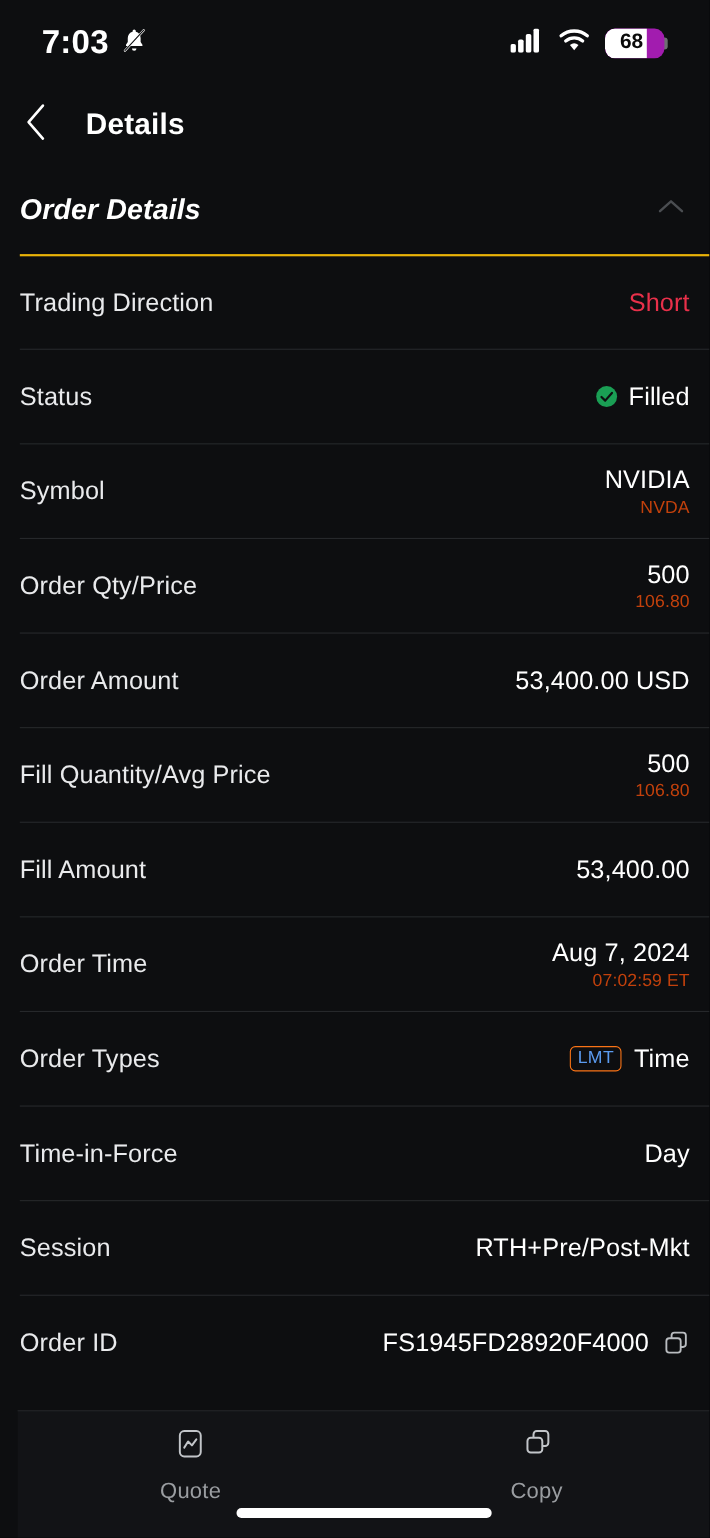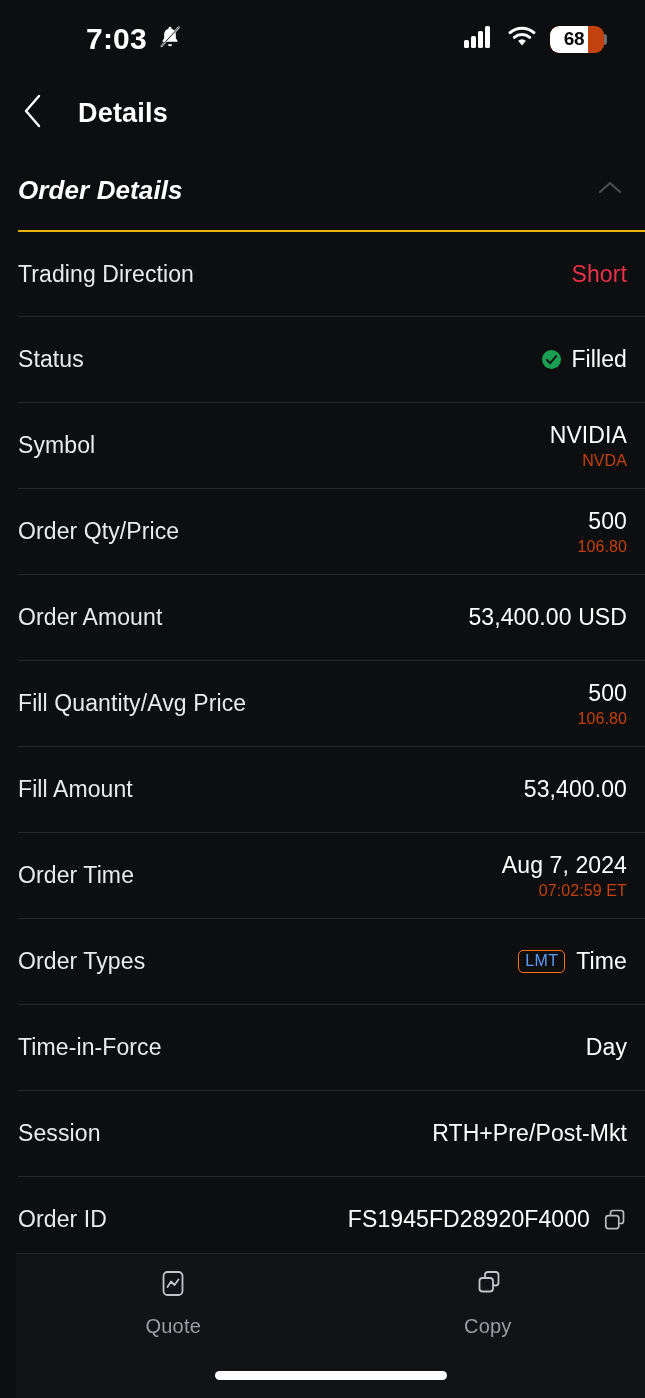--- a/index.html
+++ b/index.html
@@ -13,30 +13,30 @@
     position:relative;
   }
 
   
   .statusbar{
     height:78px;
     display:flex; align-items:center;
     justify-content:space-between;
     padding:0 38px 0 38px;
   }
-  .sb-left{ display:flex; align-items:center; gap:10px;margin-left:48px; }
+  .sb-left{ display:flex; align-items:center; gap:10px; }
   .sb-time{
     font-size:30px; font-weight:700; letter-spacing:.2px;
     color:#ffffff;
   }
   .sb-right{ display:flex; align-items:center; gap:13px; }
   .bell-icon{ display:block; }
   .battery{
     position:relative; width:54px; height:27px;
-    border-radius:9px; background:#c2410c; overflow:hidden;
+    border-radius:9px; background:#a21caf; overflow:hidden;
     display:flex; align-items:center; justify-content:center;
   }
   .battery .fill{
     position:absolute; left:0; top:0; bottom:0; width:70%;
     background:#ffffff; border-radius:9px 0 0 9px;
   }
   .battery .pct{
     position:relative; z-index:2;
     font-size:19px; font-weight:700; color:#0b0b0b; letter-spacing:-.2px;
     padding-right:6px;
@@ -115,21 +115,21 @@
     padding:2px 6px 3px 6px;
     line-height:1;
     margin-right:2px;
   }
 
   .copy-inline{ cursor:pointer; display:inline-flex; margin-left:4px; }
 
   
   .bottombar{
     position:absolute; left:16px; right:0; bottom:0;
-    height:145px;
+    height:116px;
     background:#121316;
     border-top:1px solid #232529;
   }
   .tabs{
     display:flex; align-items:flex-start;
     padding-top:14px;
     height:100px;
   }
   .tab{
     flex:1;

